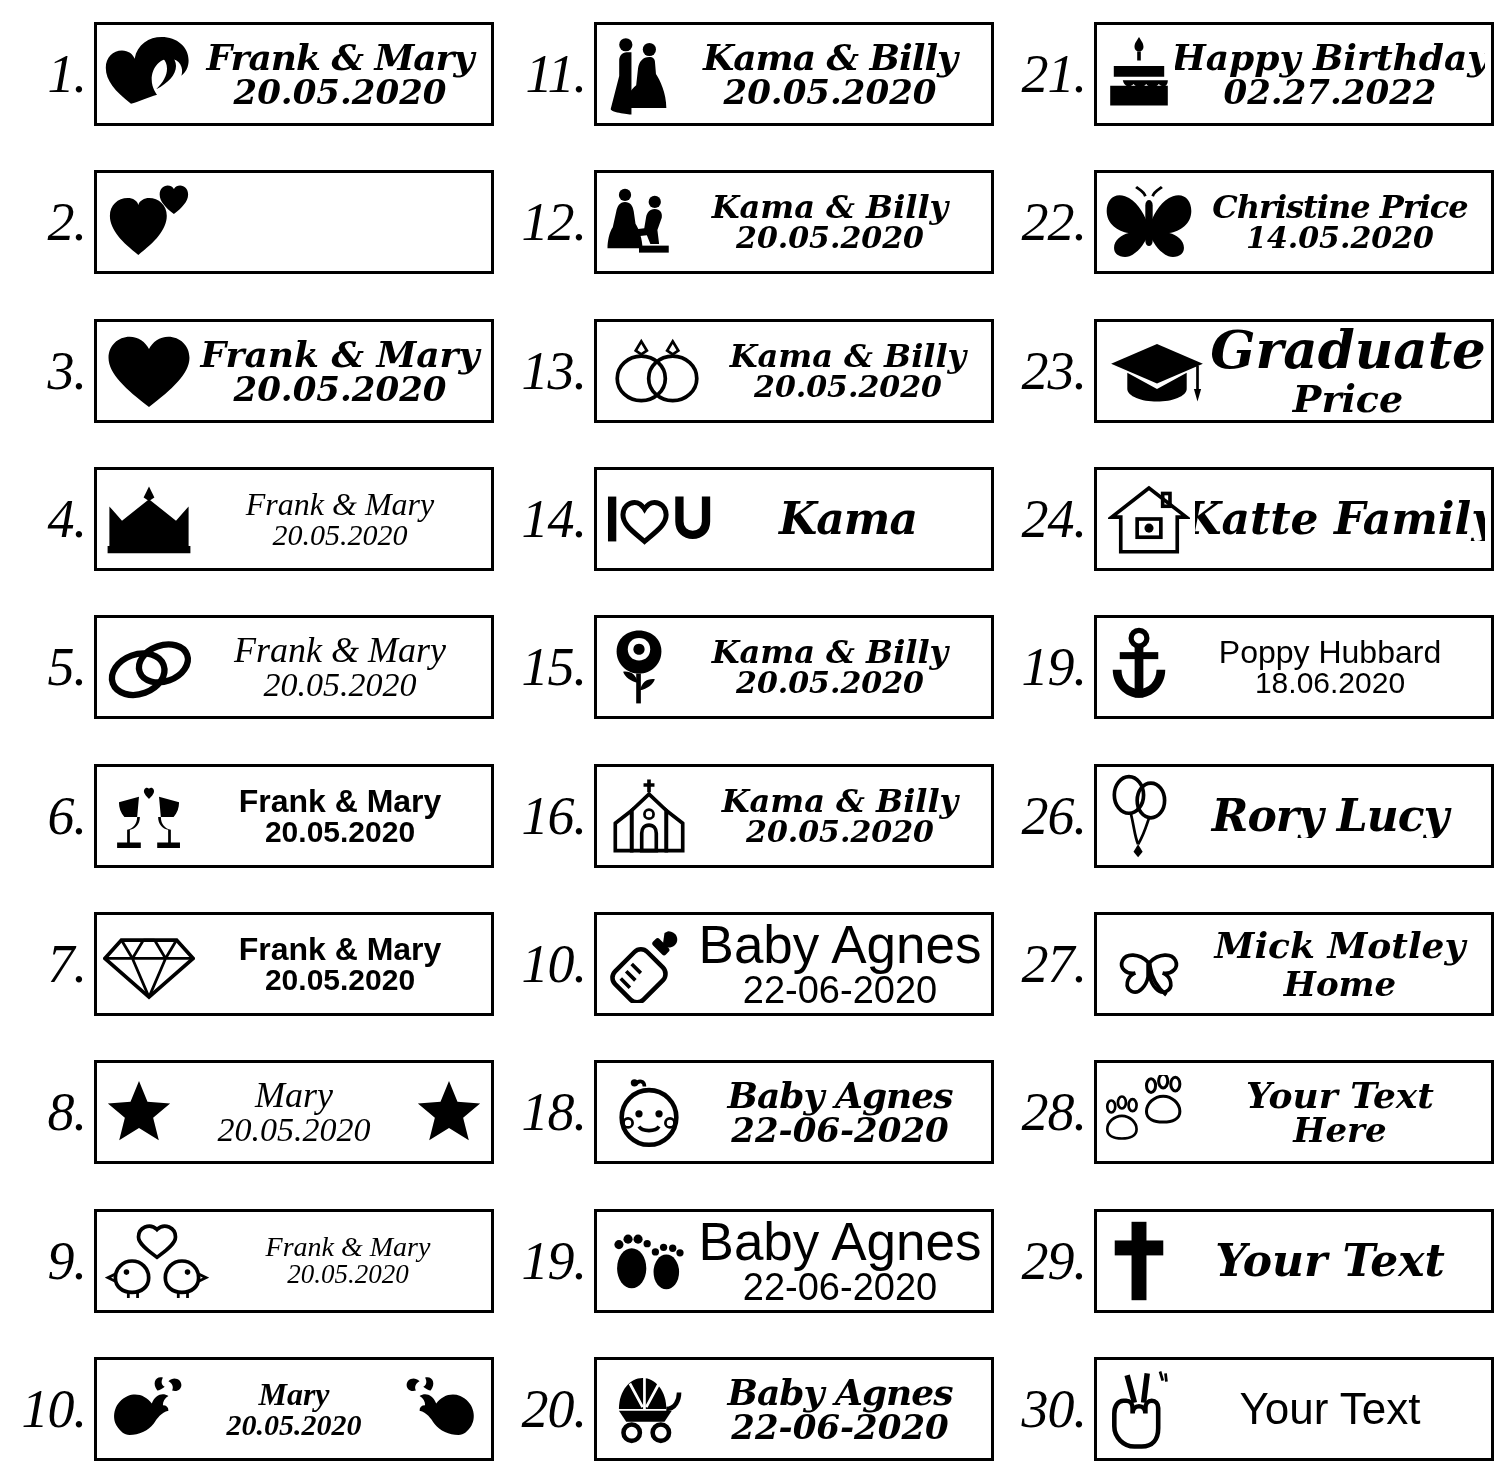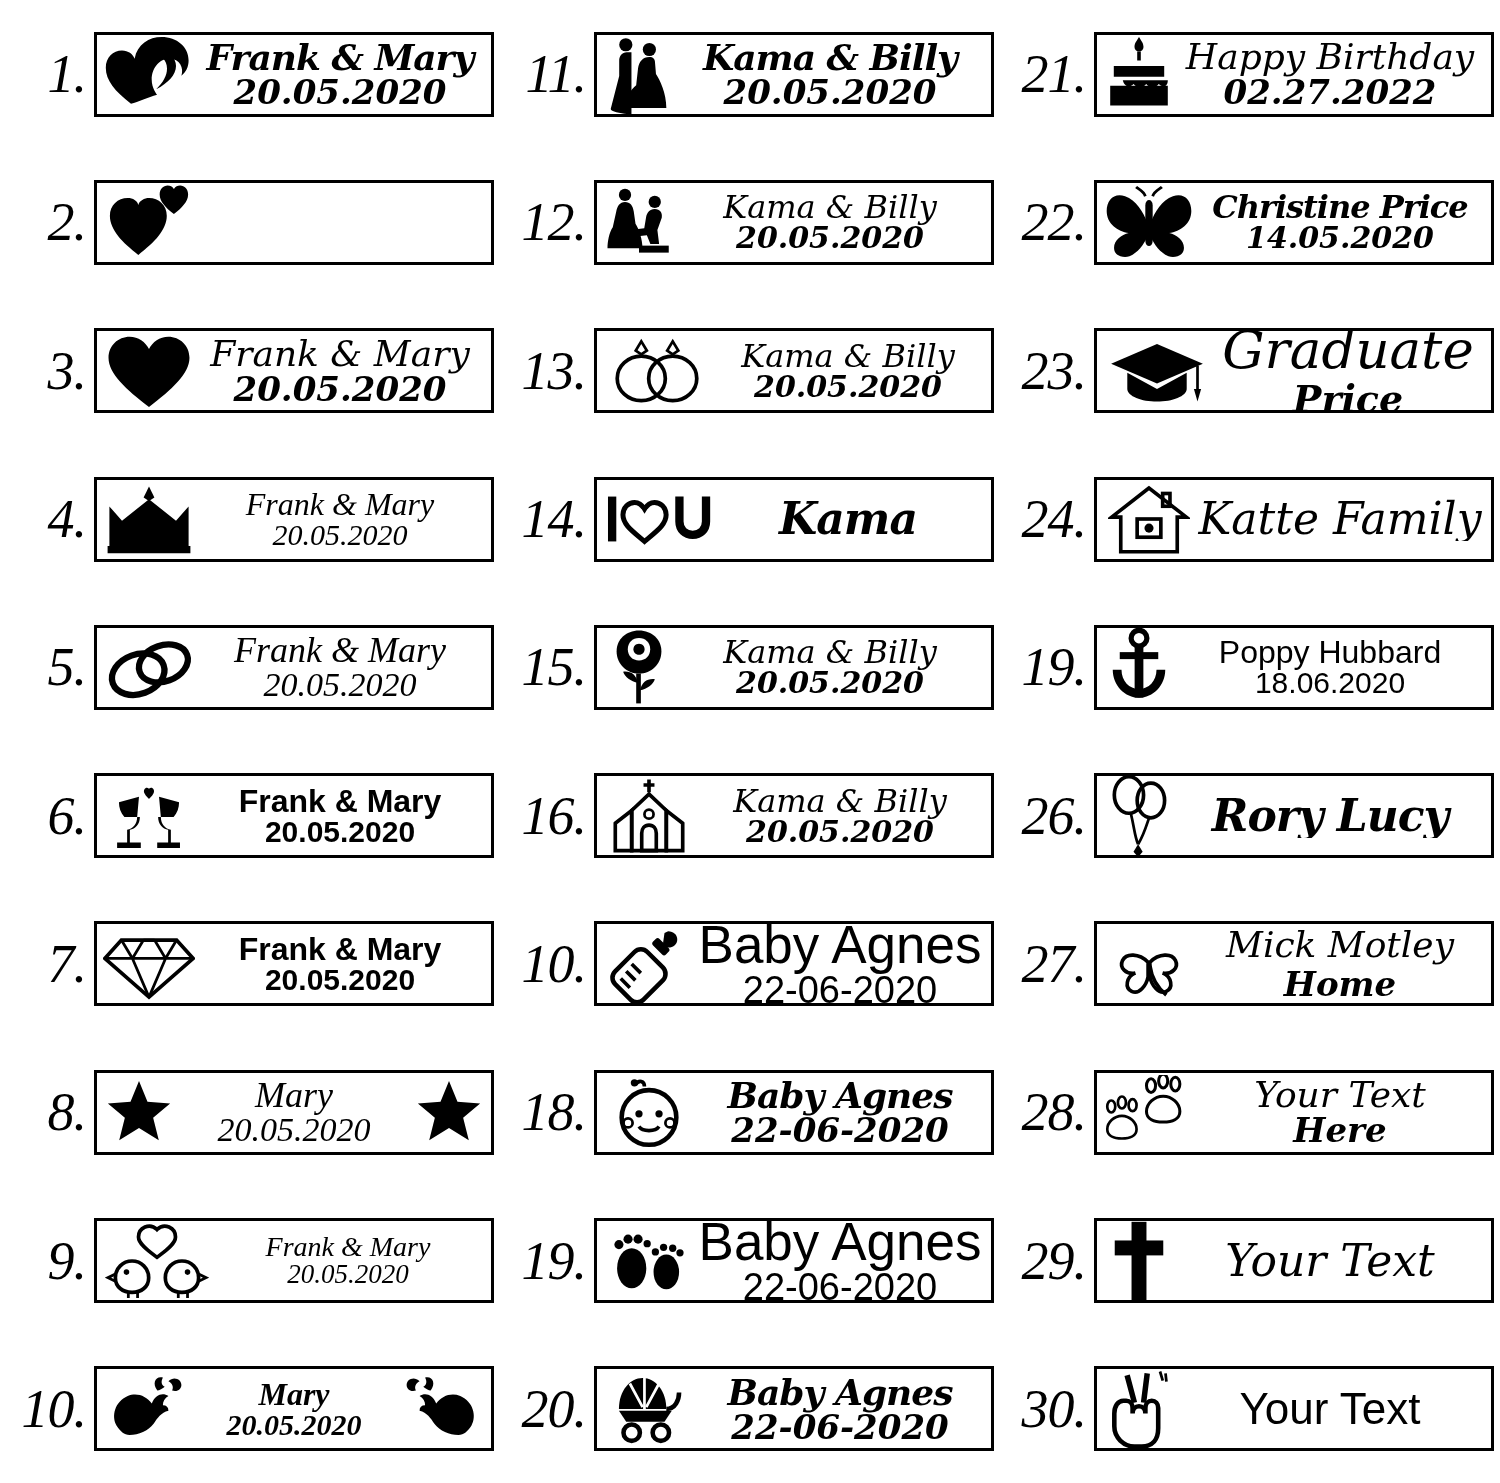--- a/index.html
+++ b/index.html
@@ -30,21 +30,21 @@
     line-height:1;
     color:#000;
     width:86px;
     min-width:86px;
     text-align:right;
     padding-right:8px;
     letter-spacing:-1px;
   }
   .plate{
     flex:1;
-    height:85px;
+    height:104px;
     border:3px solid #000;
     box-sizing:border-box;
     display:flex;
     align-items:center;
     justify-content:flex-start;
     background:#fff;
     padding:0 6px;
     overflow:hidden;
   }
   .icon{
@@ -65,21 +65,21 @@
     align-items:center;
     justify-content:center;
     text-align:center;
     line-height:1.0;
     overflow:hidden;
     padding:0 2px;
   }
   .l1,.l2{white-space:nowrap;}
 
   
-  .st-script .l1{font-family:"DejaVu Serif", serif;font-style:italic;font-weight:normal;}
+  .st-script .l1{font-family:"DejaVu Serif", serif;font-style:italic;font-weight:bold;}
   .st-script .l2{font-family:"DejaVu Serif", serif;font-style:italic;font-weight:bold;}
 
   .st-bold-serif .l1{font-family:"Liberation Serif", serif;font-weight:bold;font-style:italic;}
   .st-bold-serif .l2{font-family:"Liberation Serif", serif;font-weight:bold;font-style:italic;}
 
   .st-serif-italic .l1{font-family:"Liberation Serif", serif;font-style:italic;}
   .st-serif-italic .l2{font-family:"Liberation Serif", serif;font-style:italic;}
 
   .st-sans .l1{font-family:"Liberation Sans", sans-serif;}
   .st-sans .l2{font-family:"Liberation Sans", sans-serif;text-align:center;}

